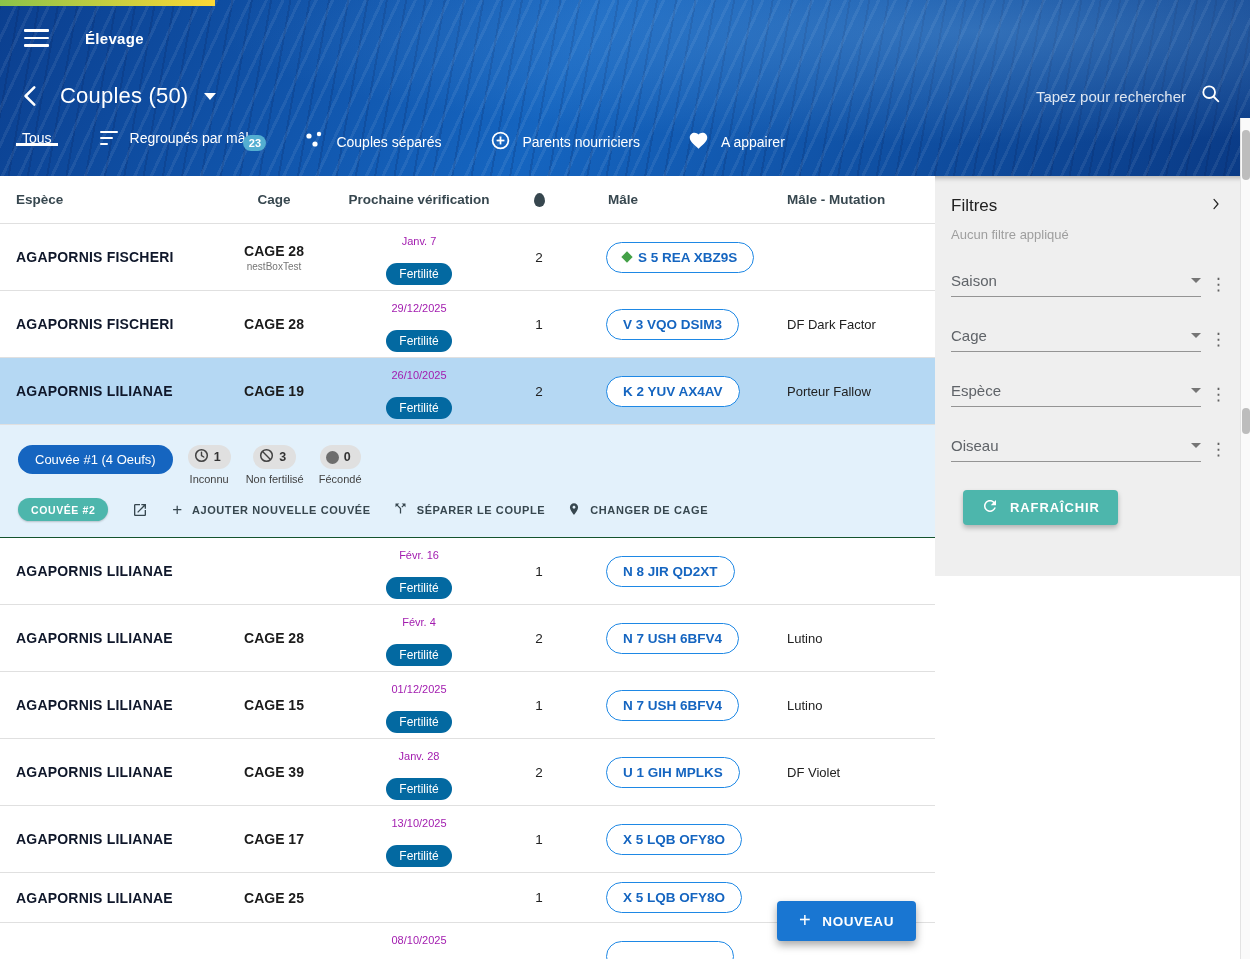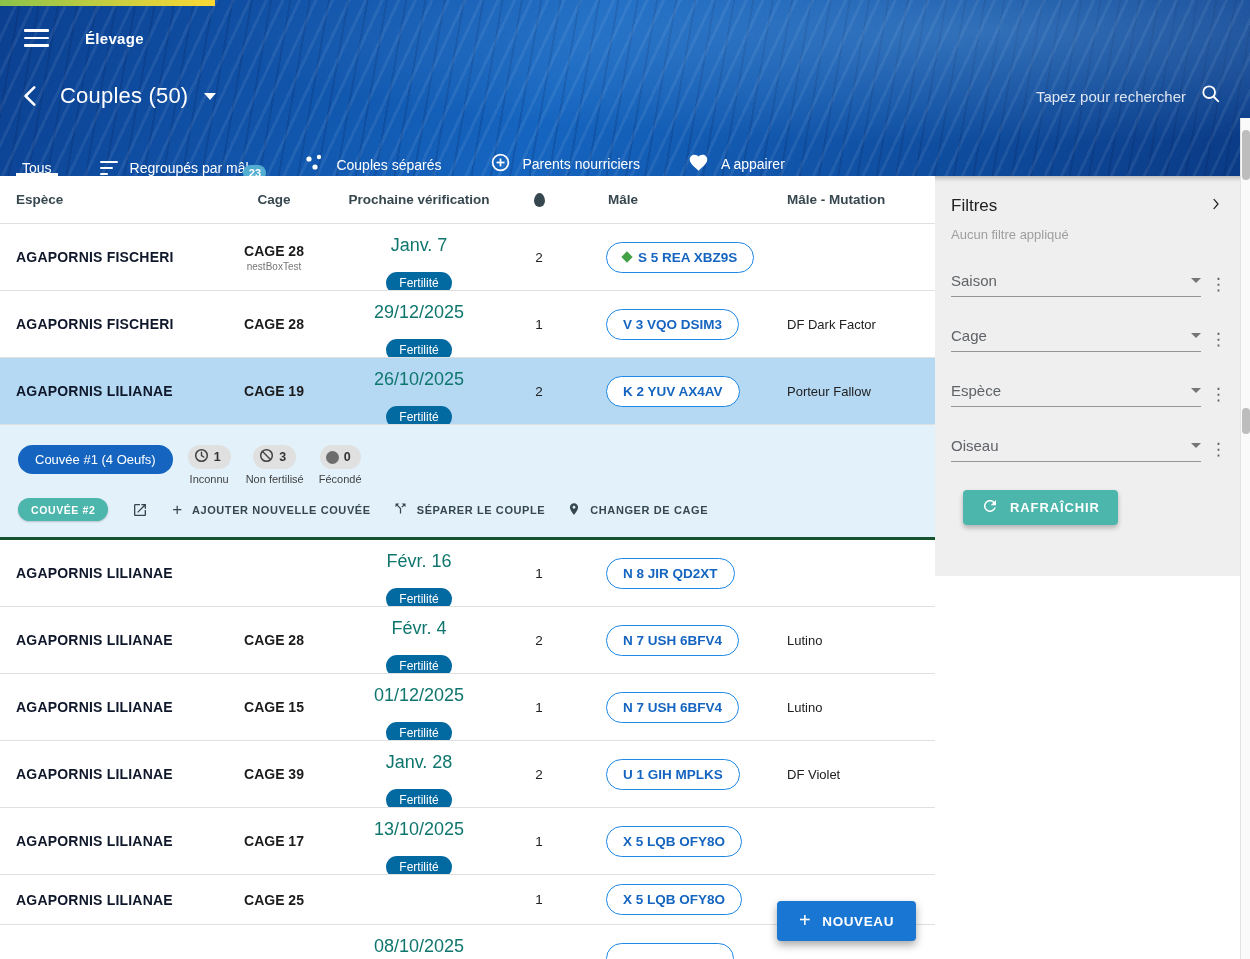--- a/index.html
+++ b/index.html
@@ -25,21 +25,21 @@
   .app-title { margin-left:32px; font-size:15px; font-weight:700; letter-spacing:.3px; }
   .bar2 { height:68px; display:flex; align-items:center; padding:0 28px 0 14px; }
   .back-btn { background:none; border:none; width:34px; height:34px; display:flex; align-items:center; justify-content:center; cursor:pointer; }
   .page-title { font-size:22px; font-weight:500; margin-left:12px; letter-spacing:.2px; }
   .title-caret { margin-left:16px; background:none; border:none; cursor:pointer; display:flex; align-items:center; }
   .title-caret i { display:block; width:0; height:0; border-left:6px solid transparent; border-right:6px solid transparent; border-top:7px solid #fff; }
   .searchbox { margin-left:auto; display:flex; align-items:center; gap:14px; }
   .searchbox input { background:transparent; border:none; outline:none; width:230px; text-align:right;
     font-size:15px; color:#fff; font-family:inherit; }
   .searchbox input::placeholder { color:rgba(255,255,255,0.85); }
-  .tabs { height:46px; display:flex; align-items:flex-end; padding-left:16px; gap:36px; }
+  .tabs { height:46px; display:flex; align-items:flex-start; padding-left:16px; gap:36px; }
   .tab { position:relative; display:flex; align-items:center; gap:12px; padding:0 6px;
     color:#fff; font-size:14px; font-weight:500; cursor:pointer; white-space:nowrap; }
   .tab.active::after { content:""; position:absolute; left:0; right:0; bottom:0; height:3px; background:#fff; }
   .tab-badge { position:absolute; top:5px; right:-4px; min-width:23px; height:16px; padding:0 5px;
     background:#53aed1; color:#fff; font-size:11px; font-weight:600; border-radius:8px;
     display:flex; align-items:center; justify-content:center; }
   .sort-icon { display:flex; flex-direction:column; gap:3.5px; }
   .sort-icon span { height:2.5px; background:#fff; border-radius:1px; }
   .sort-icon .b1{width:18px}.sort-icon .b2{width:13px}.sort-icon .b3{width:8px}
 
@@ -61,33 +61,33 @@
 
   .trow { height:67px; align-items:stretch; border-bottom:1px solid #e0e0e0; background:#fff; cursor:pointer; }
   .trow.short { height:50px; }
   .trow.selected { background:#b5d8f3; }
   .td { display:flex; align-items:center; overflow:hidden; }
   .td-species { padding-left:16px; font-size:14px; font-weight:700; color:#0f172a; letter-spacing:.2px; }
   .td-cage { flex-direction:column; justify-content:center; text-align:center; }
   .td-cage .cage { font-size:14px; font-weight:700; color:#1b1b1b; }
   .td-cage .cage-note { font-size:10px; color:#757575; margin-top:2px; }
   .td-check { flex-direction:column; align-items:center; justify-content:flex-start; padding-top:11px; }
-  .td-check .date { font-size:18px; color:#0f766e; }
+  .td-check .date { font-size:11px; color:#a21caf; }
   .fert { margin-top:16px; background:#0369a1; color:#fff; font-size:12px; font-weight:500;
     padding:3px 13px; border-radius:12px; line-height:1.35; }
   .td-eggs { justify-content:center; font-size:13.5px; color:#212121; }
   .td-male { padding-left:36px; }
   .male-chip { display:inline-flex; align-items:center; justify-content:center; gap:7px;
     height:31px; padding:0 16px; border:1.6px solid #1e88e5; border-radius:17px;
     color:#1565c0; background:#fff; font-size:13.5px; font-weight:600; white-space:nowrap; }
   .marker { width:8px; height:8px; background:#43a047; transform:rotate(45deg); flex:none; }
   .td-mut { padding-left:12px; font-size:13px; color:#212121; }
 
   
-  #expanded-panel { background:#e3f1fb; border-bottom:3px solid #14532d; padding:20px 0 16px 18px; }
+  #expanded-panel { background:#e3f1fb; border-bottom:1px solid #14532d; padding:20px 0 16px 18px; }
   .exp-row1 { display:flex; align-items:flex-start; gap:15px; }
   .clutch-pill { height:29px; padding:0 17px; border:none; border-radius:15px; background:#1565c0;
     color:#fff; font-size:13px; font-weight:500; font-family:inherit; cursor:pointer; white-space:nowrap; }
   .stat { display:flex; flex-direction:column; align-items:center; gap:4px; }
   .stat-chip { display:flex; align-items:center; gap:5px; background:#e0e0e0; border-radius:12px;
     height:24px; padding:0 10px 0 6px; font-size:12.5px; font-weight:600; color:#333; }
   .stat-label { font-size:11px; color:#424242; }
   .dot-filled { width:13px; height:13px; border-radius:50%; background:#6d6d6d; display:inline-block; }
   .exp-row2 { display:flex; align-items:center; gap:22px; margin-top:13px; }
   .clutch2 { background:#4db6ac; color:#fff; border:none; border-radius:12px; height:23px; padding:0 13px;

